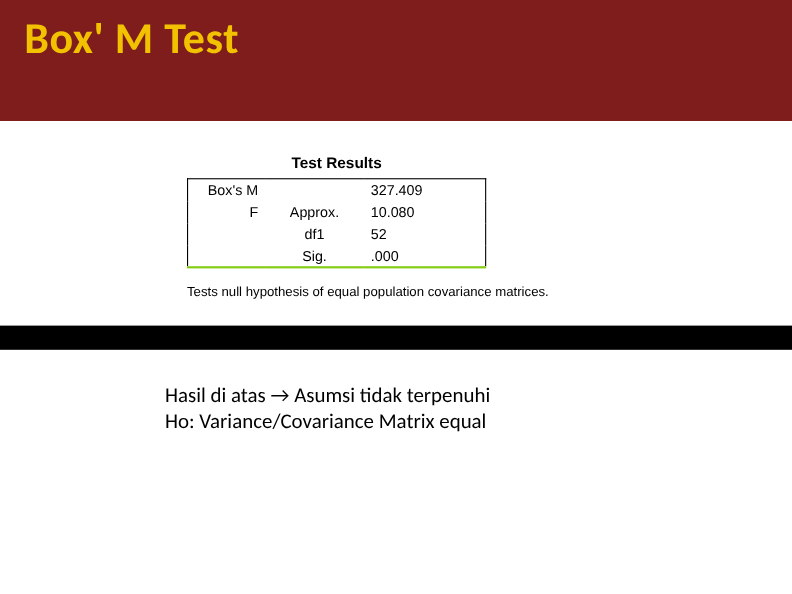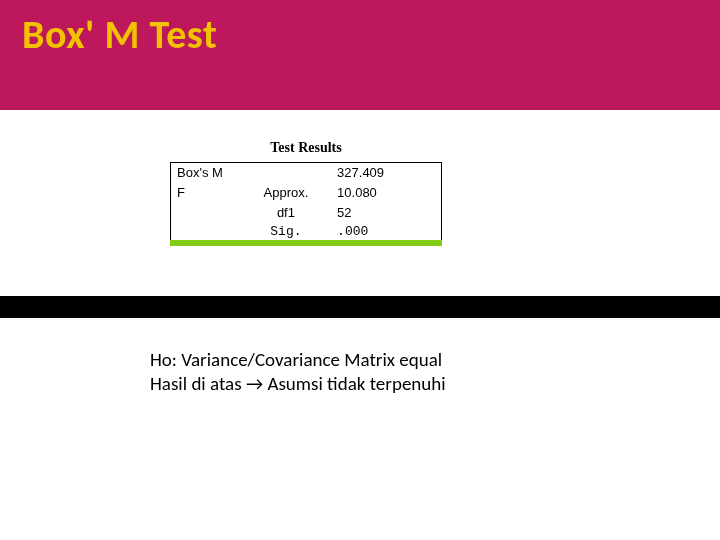--- a/index.html
+++ b/index.html
@@ -9,70 +9,70 @@
     width: 720px;
     height: 540px;
     background: #ffffff;
     font-family: Calibri, Arial, sans-serif;
     position: relative;
     overflow: hidden;
   }
   .titlebar {
     width: 100%;
     height: 110px;
-    background: #be185d;
+    background: #7f1d1d;
     padding: 10px 22px 0 22px;
   }
   .titlebar h1 {
     margin: 0;
     color: #f2c200;
     font-size: 40px;
     font-weight: 700;
     font-family: Calibri, "Segoe UI", Arial, sans-serif;
     letter-spacing: 0.5px;
   }
   .content {
     padding: 30px 0 0 170px;
   }
   .table-title {
-    font-family: Liberation Serif, serif;
+    font-family: Liberation Sans, sans-serif;
     font-weight: 700;
     font-size: 14px;
     text-align: center;
     width: 272px;
     margin-bottom: 6px;
   }
   table.results {
     border-collapse: collapse;
     font-family: Arial, sans-serif;
     font-size: 13px;
     width: 272px;
   }
   table.results td {
     padding: 1px 6px;
     height: 20px;
     vertical-align: middle;
   }
   table.results td.lab1 {
     width: 70px;
-    text-align: left;
+    text-align: right;
     border-left: 1px solid #000;
   }
   table.results td.lab2 {
     width: 90px;
     text-align: center;
   }
   table.results td.val {
     width: 110px;
     text-align: left;
     border-right: 1px solid #000;
     padding-right: 10px;
   }
   table.results tr.first td { border-top: 1px solid #000; }
-  table.results tr.last td { border-bottom: 6px solid #84cc16; font-family: Liberation Mono, monospace; }
+  table.results tr.last td { border-bottom: 2px solid #84cc16; }
   .footnote {
     font-family: Arial, sans-serif;
     font-size: 12px;
     margin-top: 14px;
     width: 420px;
     
     height: 14px;
     overflow: hidden;
   }
   .covered {
@@ -120,22 +120,23 @@
       <td class="lab2">df1</td>
       <td class="val">52</td>
     </tr>
     <tr class="last">
       <td class="lab1"></td>
       <td class="lab2">Sig.</td>
       <td class="val">.000</td>
     </tr>
   </tbody>
     </table>
+  <div class="footnote">Tests null hypothesis of equal population covariance matrices.</div>
 </div>
 
 <div class="covered"></div>
 
 <div class="notes">
-  <div>Ho: Variance/Covariance Matrix equal</div>
   <div>
     <span>Hasil di atas </span><span class="arrow">→</span><span> Asumsi tidak terpenuhi</span>
   </div>
+  <div>Ho: Variance/Covariance Matrix equal</div>
 </div>
 
 </body></html>

